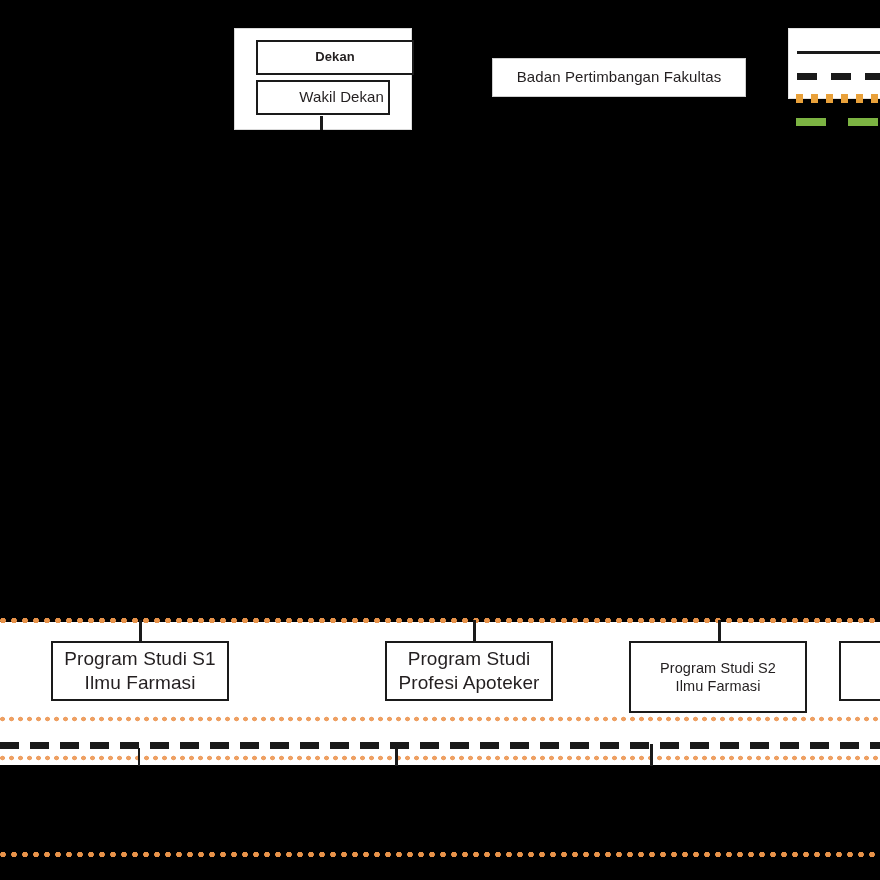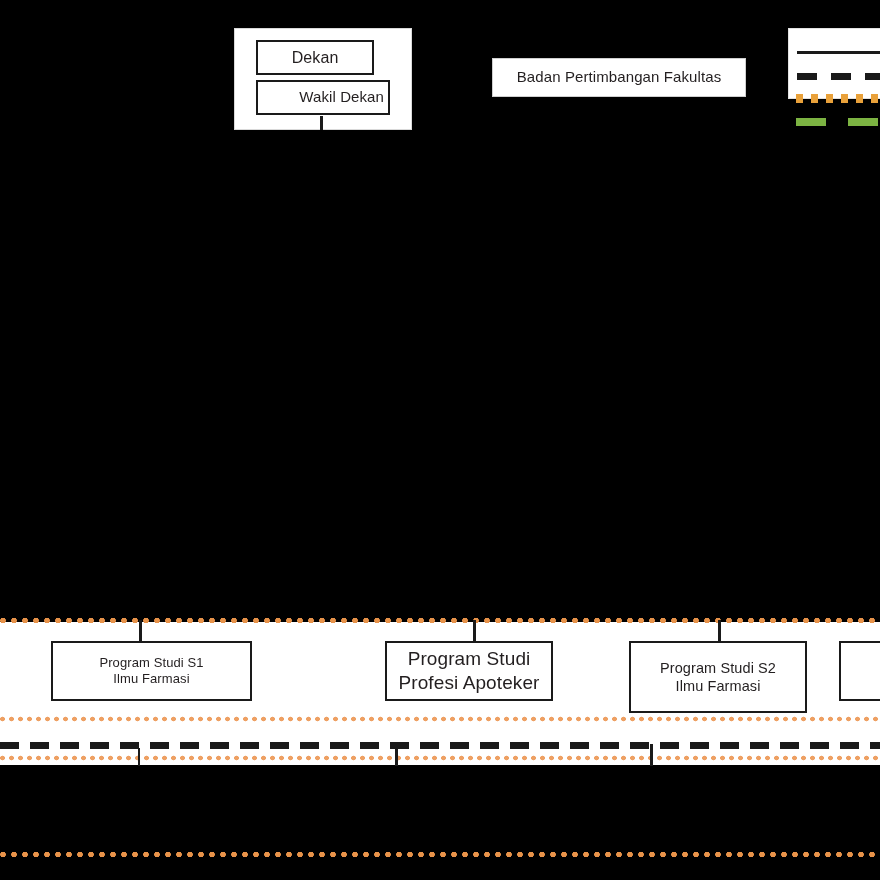--- a/index.html
+++ b/index.html
@@ -124,21 +124,21 @@
     background-repeat: repeat-x;
   }
 </style>
 </head>
 <body>
 
 <div id="canvas">
 
   <div class="dekan-panel" style="left:234px; top:28px; width:176px; height:100px;"></div>
 
-  <div class="node" style="left:256px; top:40px; width:118px; height:35px; font-size:16px;">
+  <div class="node" style="left:256px; top:40px; width:158px; height:35px; font-size:13px;font-weight:bold;">
     <span class="node-inner">Dekan</span>
   </div>
 
   <div class="node" style="left:256px; top:80px; width:134px; height:35px; font-size:15px;text-align:right;">
     <span class="node-inner">Wakil Dekan</span>
   </div>
 
   <div class="vline" style="left:320px; top:116px; height:14px;"></div>
 
   <div class="node" style="left:492px; top:58px; width:254px; height:39px; font-size:15px; border-width:1px; border-color:#cfcfcf;">
@@ -153,21 +153,21 @@
   <div class="legend-row lg-dash-green" style="position:absolute; top:118px; left:796px; width:92px;"></div>
 
   <div class="band" style="left:0px; top:622px; width:880px; height:143px;"></div>
 
   <div class="dotted-orange" style="left:0px; top:617px; width:880px;"></div>
 
   <div class="vline" style="left:139px; top:620px; height:22px;"></div>
   <div class="vline" style="left:473px; top:620px; height:22px;"></div>
   <div class="vline" style="left:718px; top:620px; height:22px;"></div>
 
-  <div class="node" style="left:51px; top:641px; width:201px; height:60px; font-size:13px;">
+  <div class="node" style="left:51px; top:641px; width:178px; height:60px; font-size:19px;">
     <span class="node-inner">Program Studi S1
 Ilmu Farmasi</span>
   </div>
 
   <div class="node" style="left:385px; top:641px; width:168px; height:60px; font-size:19px;">
     <span class="node-inner">Program Studi
 Profesi Apoteker</span>
   </div>
 
   <div class="node" style="left:629px; top:641px; width:178px; height:72px; font-size:14.5px;">

